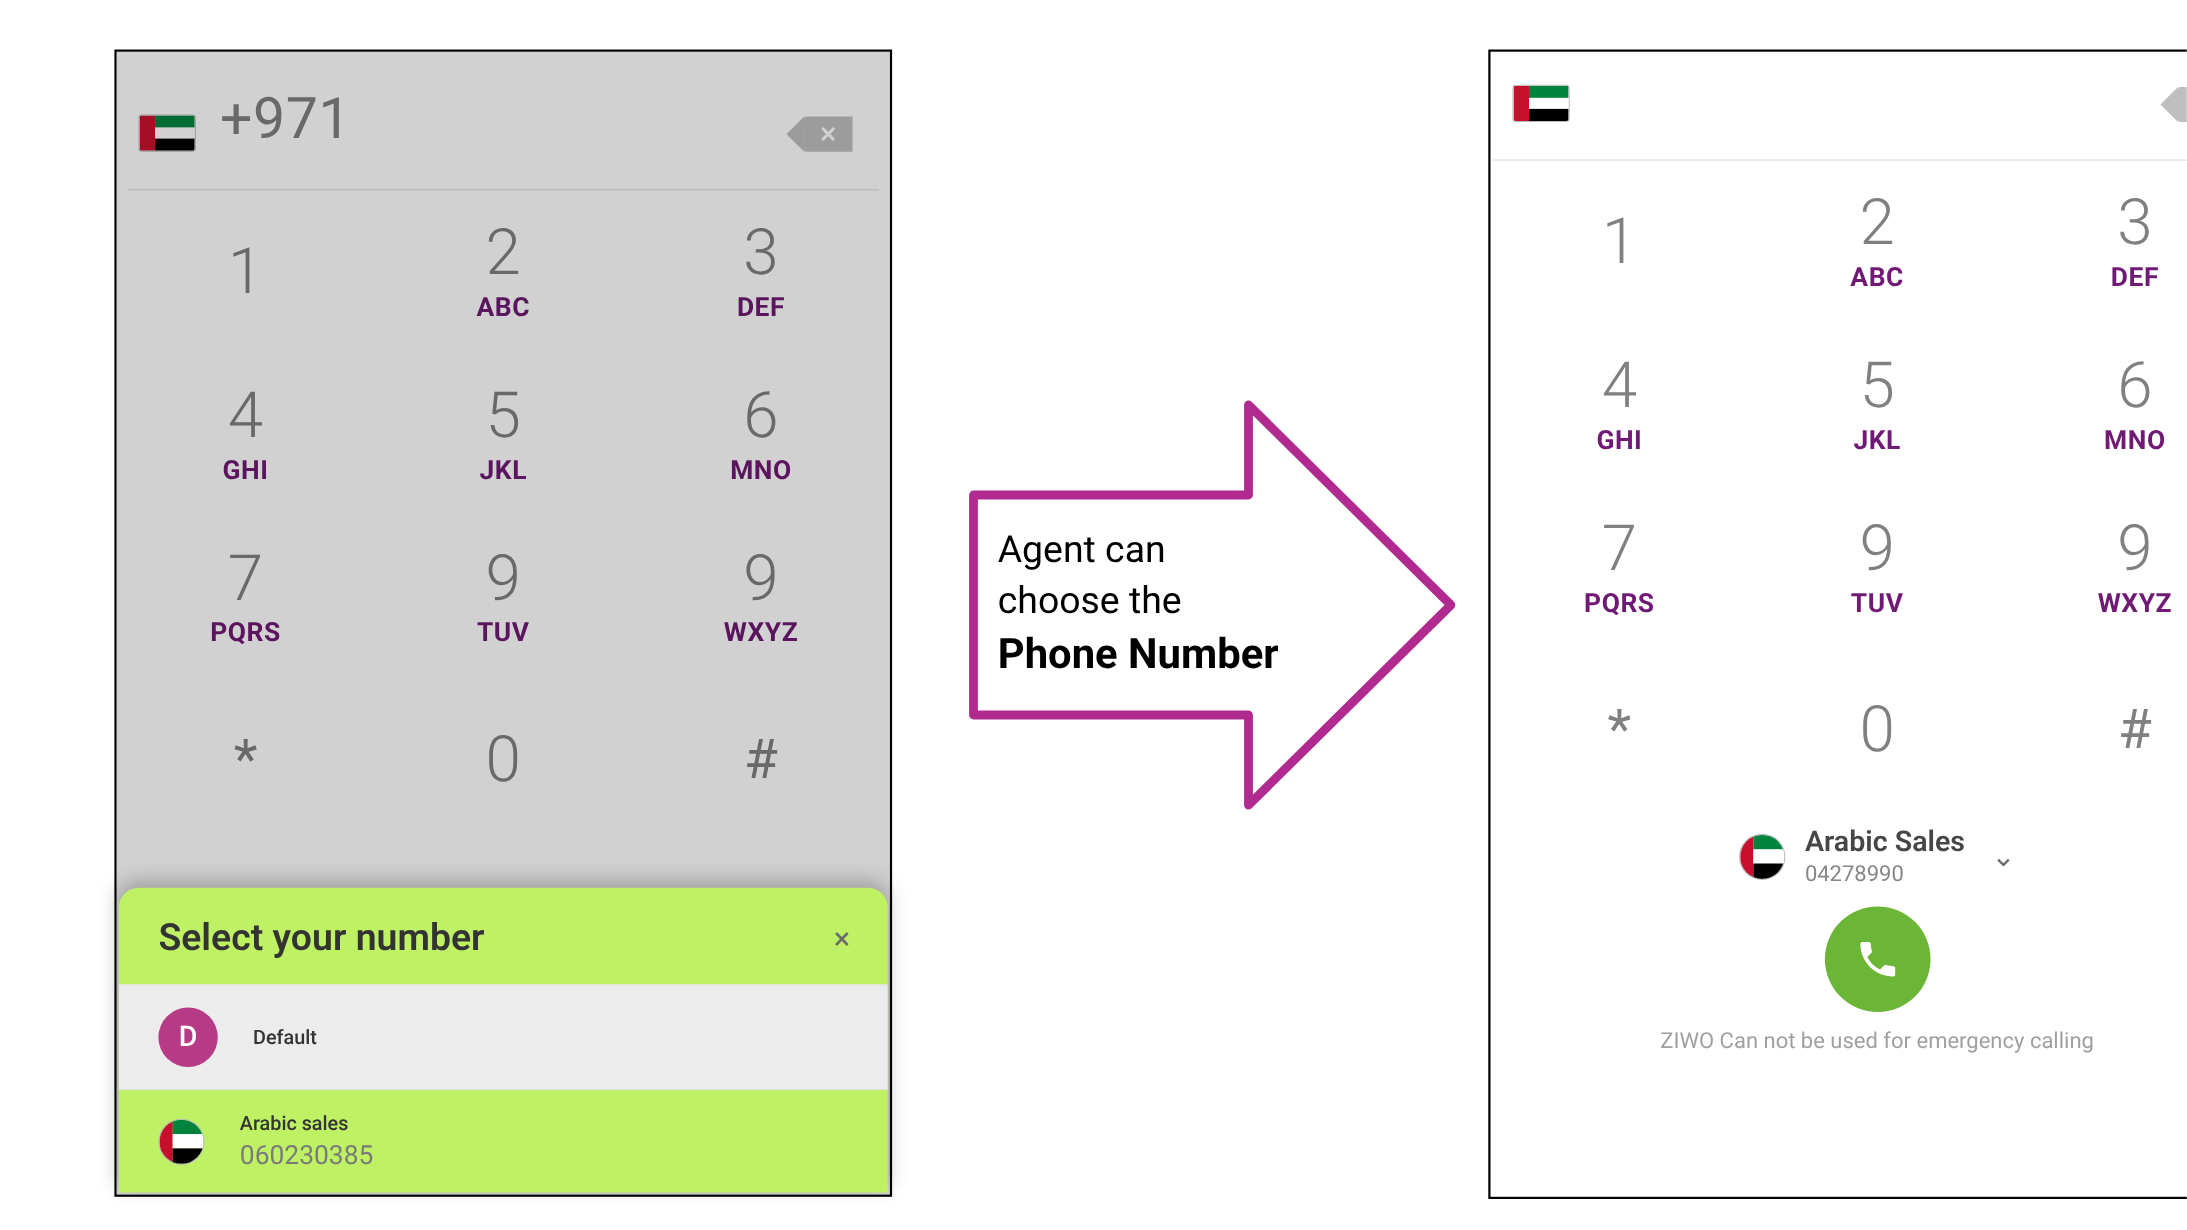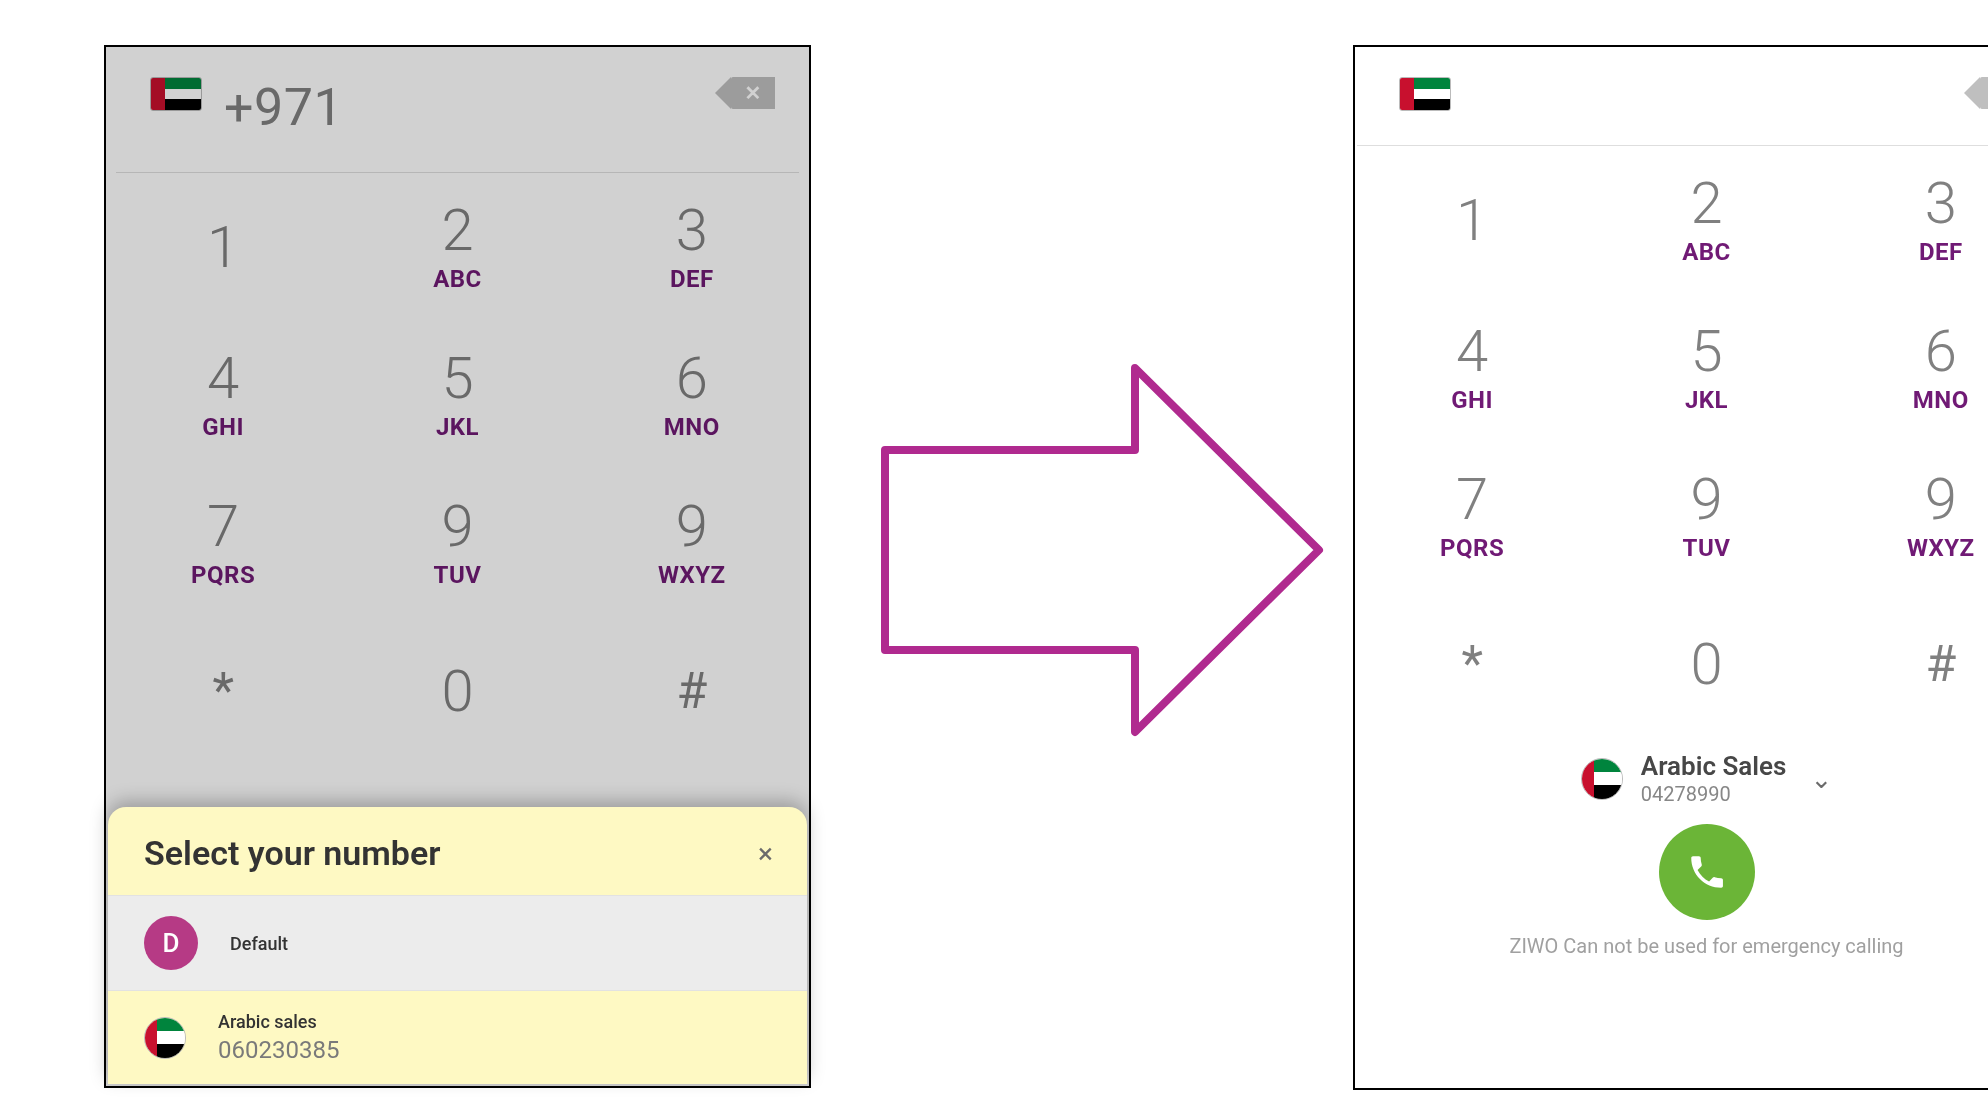--- a/index.html
+++ b/index.html
@@ -4,21 +4,21 @@
   <style>
     * { margin:0; padding:0; box-sizing:border-box; font-family:-apple-system, Roboto, Helvetica, Arial, sans-serif; }
     body { background:#fff; width:1988px; height:1118px; position:relative; }
 
     .panel { position:absolute; border:2px solid #000; background:#fff; }
     .panel.left  { left:104px;  top:45px;  width:707px;  height:1043px; }
     .panel.right { left:1353px; top:45px;  width:707px;  height:1045px; }
     .dimmer { position:absolute; inset:0; background:rgba(0,0,0,.18); pointer-events:none; z-index:2; }
 
     
-    .display { display:flex; align-items:flex-start; padding:30px 34px 34px 44px; }
+    .display { display:flex; align-items:flex-end; padding:30px 34px 34px 20px; }
     .flag { width:52px; height:34px; border:1px solid #bbb; border-radius:3px; position:relative; overflow:hidden; flex-shrink:0; }
     .flag .stripe { position:absolute; left:14px; right:0; height:34%; }
     .flag .r { top:0;    background:#00843d; }
     .flag .w { top:33%;  background:#fff; }
     .flag .b { bottom:0; background:#000; }
     .flag .side { position:absolute; left:0; top:0; bottom:0; width:14px; background:#c8102e; }
     .number { margin-left:22px; font-size:52px; font-weight:400; color:#808080; letter-spacing:.5px; }
     .backspace { margin-left:auto; width:44px; height:32px; background:#bfbfbf; border-top-left-radius:2px; border-bottom-left-radius:2px; position:relative; display:flex; align-items:center; justify-content:center; }
     .backspace::before { content:""; position:absolute; left:-16px; top:0; border:16px solid transparent; border-right-color:#bfbfbf; border-left:0; }
     .backspace span { color:#fff; font-size:20px; font-weight:700; line-height:1; }
@@ -38,21 +38,21 @@
     .flag-rnd .stripe { position:absolute; left:12px; right:0; height:34%; }
     .flag-rnd .side { width:12px; }
     .sel-txt .t { font-size:26px; font-weight:600; color:#474747; line-height:1.15; }
     .sel-txt .s { font-size:20px; color:#878787; }
     .chev { font-size:26px; color:#6b6b6b; margin-left:6px; }
 
     .call { width:96px; height:96px; border-radius:50%; background:#6bb537; margin:18px auto 14px; display:flex; align-items:center; justify-content:center; }
     .note { text-align:center; font-size:20px; color:#a0a0a0; padding-bottom:16px; }
 
     
-    .sheet { position:absolute; left:2px; right:2px; bottom:2px; background:#fef9c3; border-top-left-radius:18px; border-top-right-radius:18px; box-shadow:0 -6px 18px rgba(0,0,0,.25); z-index:5; overflow:hidden; }
+    .sheet { position:absolute; left:2px; right:2px; bottom:2px; background:#bef264; border-top-left-radius:18px; border-top-right-radius:18px; box-shadow:0 -6px 18px rgba(0,0,0,.25); z-index:5; overflow:hidden; }
     .sheet-head { display:flex; align-items:center; justify-content:space-between; padding:26px 34px 22px 36px; }
     .sheet-head h3 { font-size:34px; font-weight:600; color:#333; }
     .sheet-head .close { font-size:28px; color:#6b6b6b; cursor:pointer; }
     .opt { display:flex; align-items:center; gap:32px; padding:20px 36px; border-top:1px solid #e2e2e2; cursor:pointer; }
     .opt.sel { background:#ececec; }
     .avatar { width:54px; height:54px; border-radius:50%; display:flex; align-items:center; justify-content:center; background:#b63a85; color:#fff; font-size:26px; font-weight:500; flex-shrink:0; }
     .opt .t { font-size:18px; font-weight:500; color:#333; }
     .opt .s { font-size:24px; color:#7a7a7a; margin-top:4px; }
 
     
@@ -149,20 +149,25 @@
         <div class="s">060230385</div>
       </div>
     </div>
   </div>
 </div>
 
 <div class="arrow">
   <svg viewBox="0 0 450 380">
     <path d="M 260 8  L 444 190  L 260 372  L 260 290  L 10 290  L 10 90  L 260 90 Z" fill="#ffffff" stroke="#B02A8F" stroke-width="8" stroke-linejoin="round"></path>
   </svg>
+  <div class="txt">
+    <span>Agent can</span><br>
+    <span>choose the</span><br>
+    <b>Phone Number</b>
+  </div>
 </div>
 
 <div class="panel right">
   <div class="display">
     <div class="flag">
       <div class="side"></div>
         <div class="stripe r"></div>
         <div class="stripe w"></div>
         <div class="stripe b"></div>
     </div>

